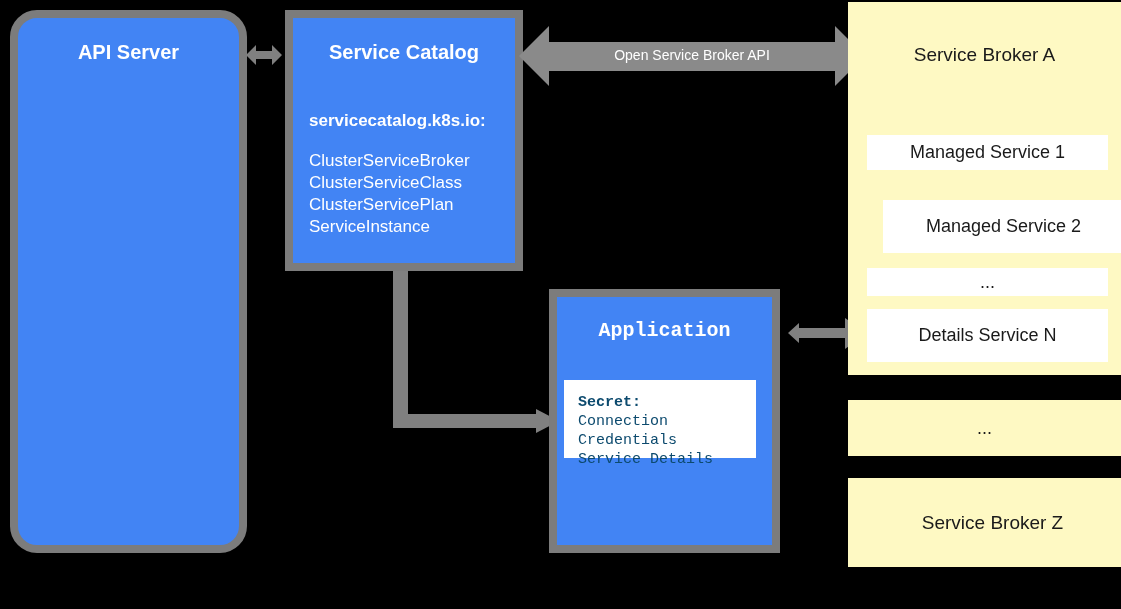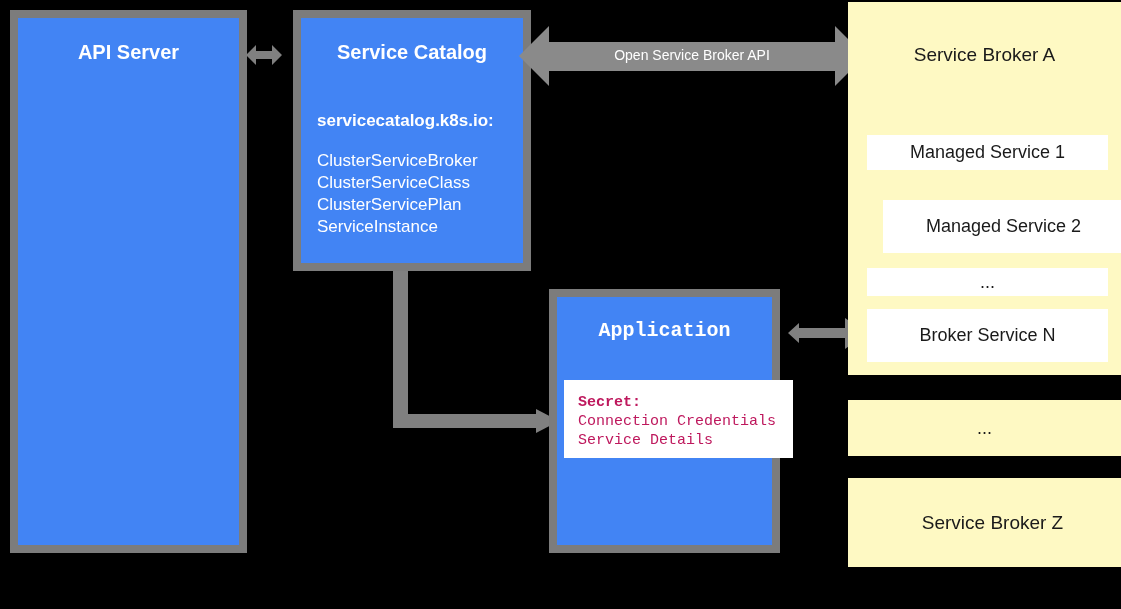--- a/index.html
+++ b/index.html
@@ -9,38 +9,38 @@
   }
   
   .bluebox{
     position:absolute;box-sizing:border-box;
     background:#4284f4;border:8px solid #7c7c7c;
   }
   .box-title{
     position:absolute;left:0;right:0;top:24px;
     text-align:center;color:#fff;font-weight:bold;font-size:20px;line-height:20px;
   }
-  .api-server{left:10px;top:10px;width:237px;height:543px;}
-  .service-catalog{left:293px;top:10px;width:238px;height:261px;padding-left:40px;}
+  .api-server{left:10px;top:10px;width:237px;height:543px;border-radius:27px;}
+  .service-catalog{left:285px;top:10px;width:238px;height:261px;padding-left:40px;}
   .application{left:549px;top:289px;width:231px;height:264px;font-family:Liberation Mono, monospace;}
 
   .sc-group{
     position:absolute;left:16px;top:93px;
     color:#fff;font-weight:bold;font-size:17px;line-height:20px;
   }
   .sc-list{
     position:absolute;left:16px;top:132px;
     color:#fff;font-size:17px;line-height:22px;
   }
 
   
   .secret-box{
-    position:absolute;left:7px;top:83px;width:229px;height:78px;
+    position:absolute;left:7px;top:83px;width:192px;height:78px;
     background:#fff;box-sizing:border-box;padding:13px 4px 0 14px;
-    color:#be185d;font-size:15px;line-height:19px;
+    color:#0c4a6e;font-size:15px;line-height:19px;
   }
   .secret-heading{font-weight:bold;}
 
   
   .panel{
     position:absolute;background:#fef9c3;left:848px;width:273px;
   }
   .panel-title{
     position:absolute;left:0;right:0;
     text-align:center;color:#1a1a1a;font-size:19px;line-height:20px;
@@ -119,21 +119,21 @@
 
   <svg class="arrow-svg" style="left:788px;top:317px;" width="80" height="33" viewBox="0 0 80 33">
     <polygon points="0,16 11,6 11,11 57,11 57,1 79,16 57,32 57,21 11,21 11,26" fill="#808080"></polygon>
   </svg>
 
   <div class="panel broker-a">
     <div class="panel-title">Service Broker A</div>
     <div class="ms-box ms-1">Managed Service 1</div>
     <div class="ms-box ms-2">Managed Service 2</div>
     <div class="ms-box ms-3">...</div>
-    <div class="ms-box ms-4">Broker Service N</div>
+    <div class="ms-box ms-4">Details Service N</div>
   </div>
 
   <div class="panel dots-panel">...</div>
 
   <div class="panel broker-z">
     <div class="panel-title">Service Broker Z</div>
   </div>
 
 </div>
 

